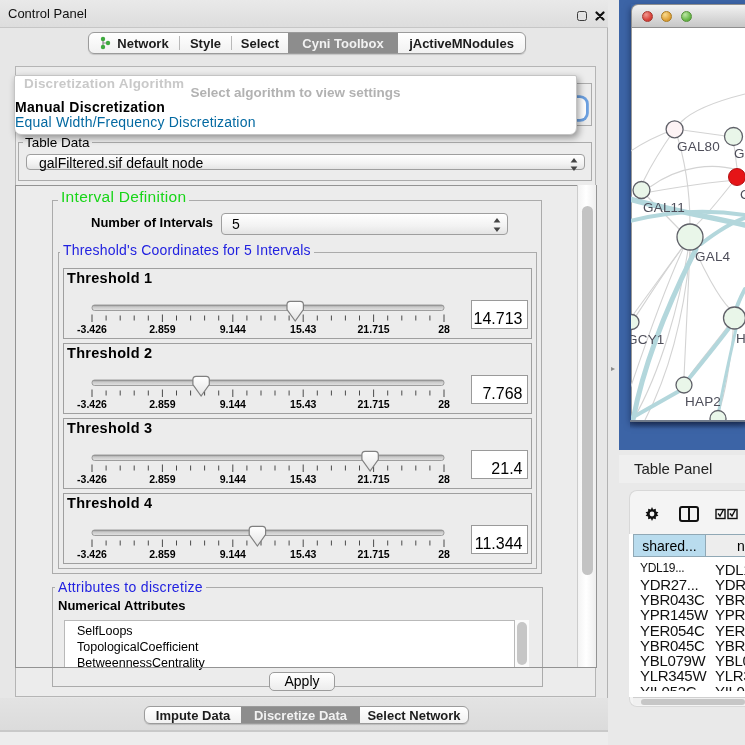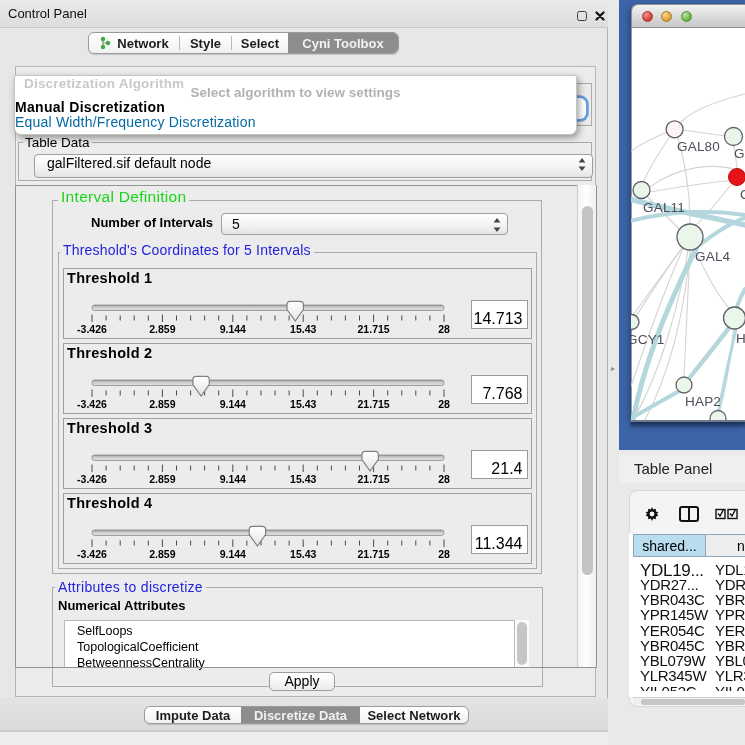--- a/index.html
+++ b/index.html
@@ -42,30 +42,31 @@
    <path d="M4 3 V11 M4 7 H8" stroke="#8a8a8a" stroke-width="1.2" fill="none"></path>
    <circle cx="4" cy="3" r="2.2" fill="#3faa3f"></circle>
         <circle cx="4" cy="11" r="2.2" fill="#3faa3f"></circle>
    <circle cx="9" cy="7" r="2.2" fill="#3faa3f"></circle>
   </svg>Network</div>
  <div class="tsep"></div>
  <div class="tab" style="width:51px">Style</div>
  <div class="tsep"></div>
  <div class="tab" style="width:56px">Select</div>
  <div class="tab tabsel" style="width:110px">Cyni Toolbox</div>
+ <div class="tab" style="width:127px">jActiveMNodules</div>
 </div>
 
 <div class="abs" style="left:15px;top:66px;width:581px;height:631px;background:#ececec;border:1px solid #b5b5b5"></div>
 
 <div class="grp" style="left:20px;top:83px;width:572px;height:43px"></div>
 <div class="abs" style="left:28px;top:98px;width:558px;height:21px;border-radius:6px;background:#fff;box-shadow:0 0 0 2.8px #6b9fdf"></div>
 
 <div class="grp" style="left:18px;top:142px;width:574px;height:39px"></div>
 <div class="abs" style="left:23px;top:134.5px;font-size:13.5px;font-weight:normal;color:#000;background:#ececec;padding:0 2px">Table Data</div>
-<div class="combo" style="left:34px;top:153.5px;width:559px;height:24px;line-height:16px;font-size:14px">
+<div class="combo" style="left:26px;top:153.5px;width:559px;height:16px;line-height:16px;font-size:14px">
  <span style="margin-left:12px">galFiltered.sif default node</span>
  <svg class="step" width="10" height="19" viewBox="0 0 10 19">
       <path d="M5 3 L8.4 7.4 H1.6 Z M5 16 L1.6 11.6 H8.4 Z" fill="#444"></path>
     </svg>
 </div>
 
 <div class="abs" style="left:15px;top:185px;width:582px;height:483px;background:#ececec;border:1px solid #939393"></div>
 
 <div class="abs" style="left:577px;top:185px;width:19px;height:482px;background:linear-gradient(90deg,#f3f3f3,#ffffff 45%,#eeeeee);border-left:1px solid #cccccc"></div>
 <div class="abs" style="left:582px;top:206px;width:11px;height:369px;background:#c3c3c3;border-radius:6px"></div>
@@ -290,21 +291,21 @@
  <rect x="1" y="1.5" width="9" height="9" fill="none" stroke="#111" stroke-width="1.4"></rect>
  <path d="M3 5.5 L5 8 L8.5 1.5" stroke="#111" stroke-width="1.4" fill="none"></path>
  <rect x="13" y="1.5" width="9" height="9" fill="none" stroke="#111" stroke-width="1.4"></rect>
  <path d="M15 5.5 L17 8 L20.5 1.5" stroke="#111" stroke-width="1.4" fill="none"></path>
   </svg>
 
 <div class="abs" style="left:629px;top:534px;width:116px;height:163px;background:#ffffff"></div>
 <div class="abs" style="left:633px;top:534px;width:73px;height:23px;background:#b9dcee;border:1px solid #90a8b5;font-size:14px;color:#000;text-align:center;line-height:22px">shared...</div>
 <div class="abs" style="left:706px;top:534px;width:39px;height:23px;background:#ededed;border-top:1px solid #90a8b5;border-bottom:1px solid #90a8b5;font-size:14px;color:#000;line-height:22px"><span style="margin-left:31px">na</span></div>
 <div style="position:absolute;left:629px;top:557px;width:116px;height:134px;overflow:hidden">
-    <div style="position:absolute;left:11px;top:3.5px;font-size:17px;color:#111;letter-spacing:-0.3px">YDL19...</div>
+    <div style="position:absolute;left:11px;top:3.5px;font-size:12px;color:#111;letter-spacing:-0.3px">YDL19...</div>
     <div style="position:absolute;left:86px;top:3.5px;font-size:15px;color:#111;letter-spacing:-0.3px">YDL19</div>
     <div style="position:absolute;left:11px;top:18.8px;font-size:15px;color:#111;letter-spacing:-0.3px">YDR27...</div>
     <div style="position:absolute;left:86px;top:18.8px;font-size:15px;color:#111;letter-spacing:-0.3px">YDR2</div>
     <div style="position:absolute;left:11px;top:34.0px;font-size:15px;color:#111;letter-spacing:-0.3px">YBR043C</div>
     <div style="position:absolute;left:86px;top:34.0px;font-size:15px;color:#111;letter-spacing:-0.3px">YBR0</div>
     <div style="position:absolute;left:11px;top:49.3px;font-size:15px;color:#111;letter-spacing:-0.3px">YPR145W</div>
     <div style="position:absolute;left:86px;top:49.3px;font-size:15px;color:#111;letter-spacing:-0.3px">YPR1</div>
     <div style="position:absolute;left:11px;top:64.5px;font-size:15px;color:#111;letter-spacing:-0.3px">YER054C</div>
     <div style="position:absolute;left:86px;top:64.5px;font-size:15px;color:#111;letter-spacing:-0.3px">YER0</div>
     <div style="position:absolute;left:11px;top:79.8px;font-size:15px;color:#111;letter-spacing:-0.3px">YBR045C</div>

